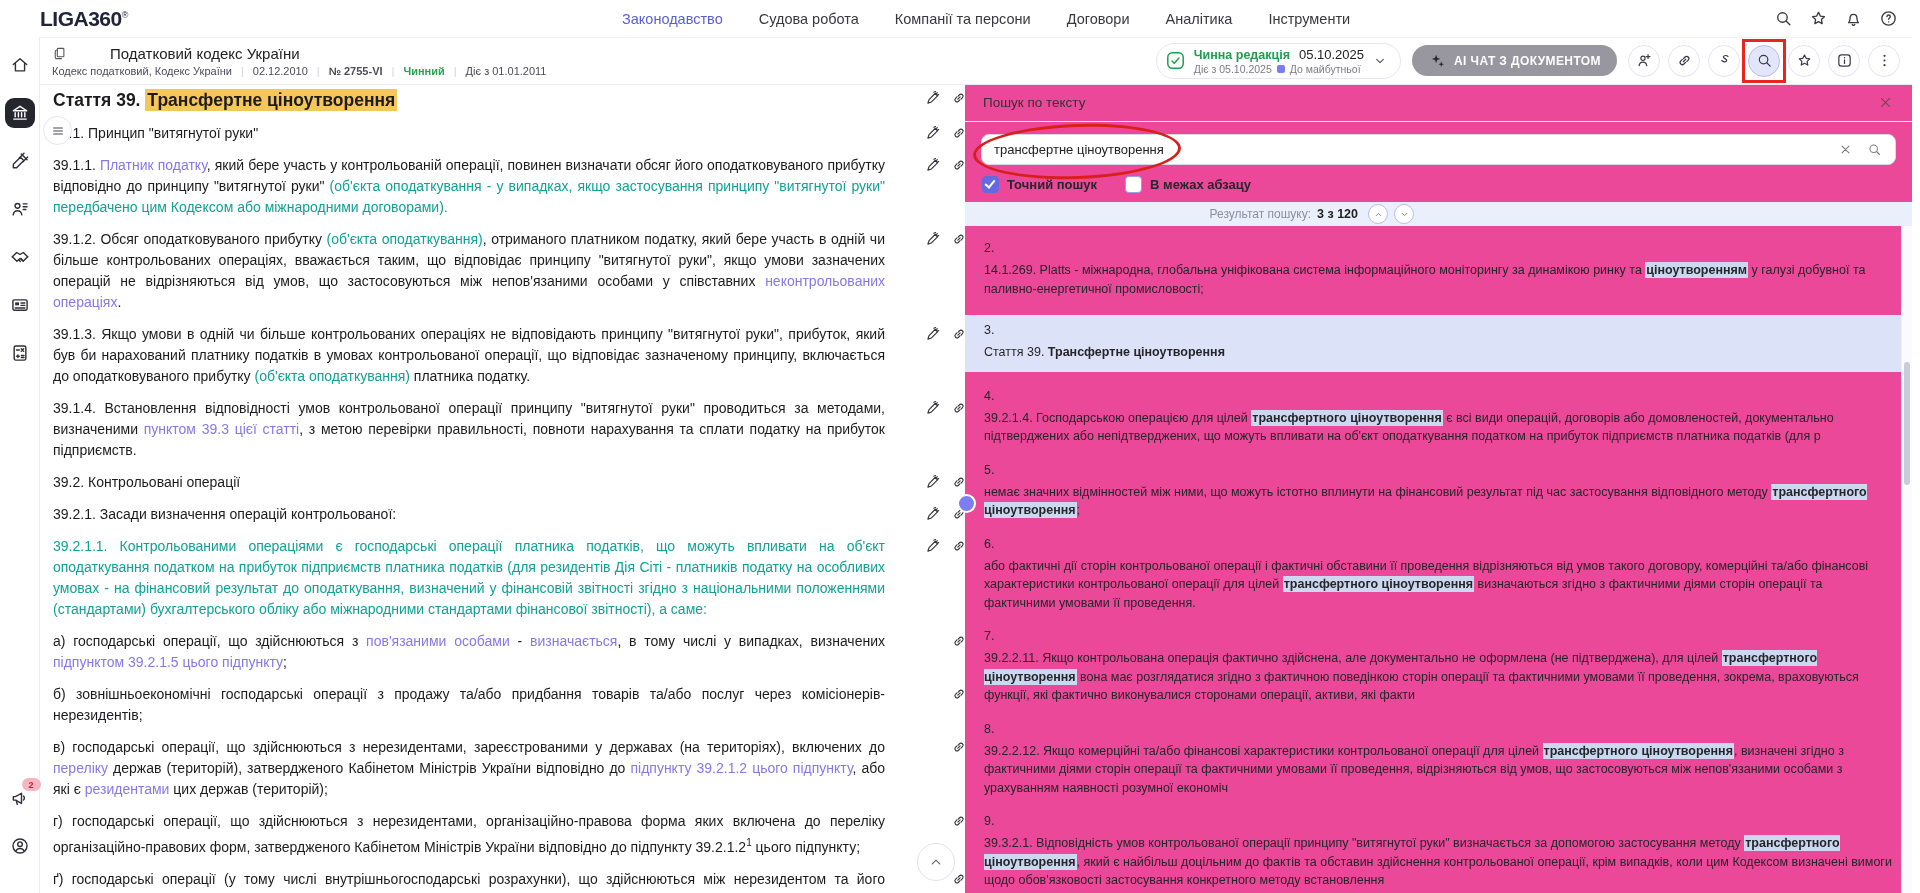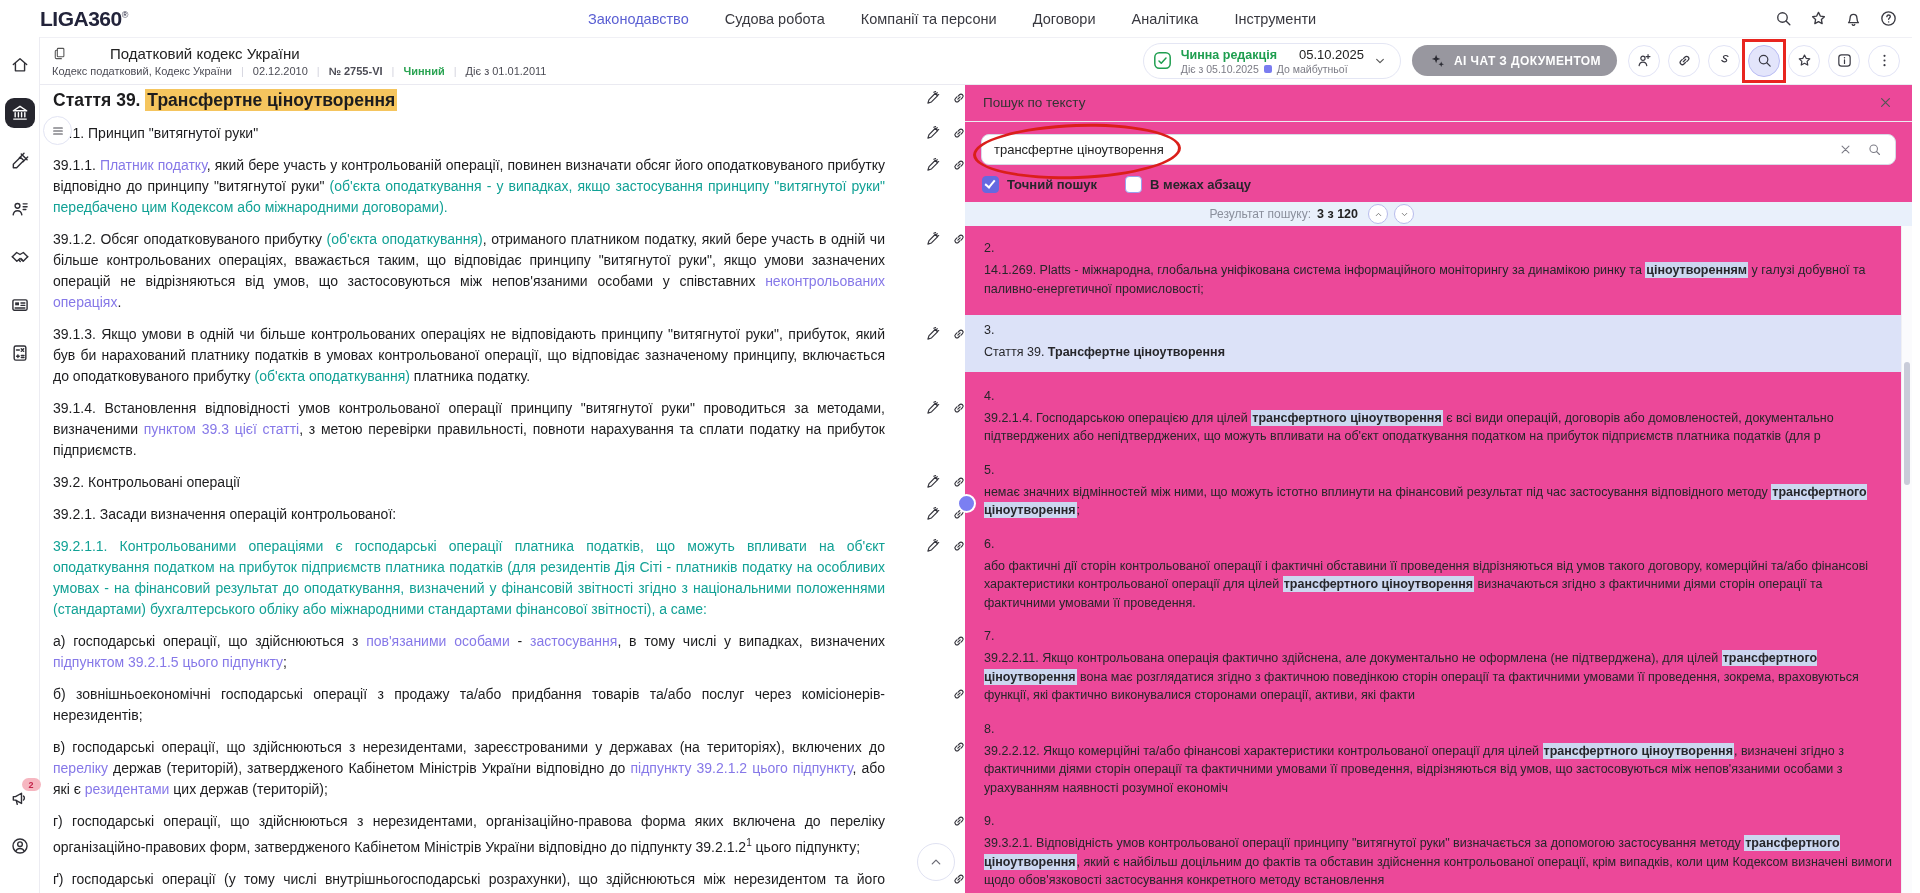--- a/index.html
+++ b/index.html
@@ -6,42 +6,42 @@
     font-family:"Liberation Sans","DejaVu Sans",sans-serif;background:#fff;color:#1c1c1e;}
   .app{position:relative;width:1912px;height:893px;}
   .ic{display:inline-flex;align-items:center;justify-content:center;}
   .ic svg{width:100%;height:100%;display:block;}
 
   
   .topbar{position:absolute;left:0;top:0;right:0;height:37px;background:#fff;
     border-bottom:1px solid #f0f0f5;display:flex;align-items:center;z-index:5;}
   .logo{margin-left:40px;font-size:21px;font-weight:800;letter-spacing:-.5px;color:#22233a;}
   .logo sup{font-size:9px;font-weight:400;}
-  .main-nav{position:absolute;left:588px;top:0;height:37px;display:flex;align-items:center;gap:36px;}
+  .main-nav{position:absolute;left:622px;top:0;height:37px;display:flex;align-items:center;gap:36px;}
   .main-nav span{font-size:14.5px;color:#38383f;cursor:pointer;white-space:nowrap;}
   .main-nav span.active{color:#5a5fd3;}
   .topbar-icons{position:absolute;right:14px;top:0;height:37px;display:flex;align-items:center;gap:16px;color:#3a3a42;}
   .topbar-icons .ic{width:19px;height:19px;}
 
   
   .doc-header{position:absolute;left:39px;top:37px;right:0;height:47px;background:#fff;
     border-bottom:1px solid #eaeaf1;display:flex;align-items:center;z-index:4;}
   .dh-left{margin-left:13px;}
   .dh-title-row{display:flex;align-items:center;gap:7px;}
   .dh-title-row .ic{width:15px;height:15px;color:#555;}
   .dh-title{font-size:15px;color:#222;margin-left:36px;}
   .dh-meta{display:flex;align-items:center;gap:9px;font-size:11px;color:#4c4c55;margin-top:3px;}
   .dh-meta .sep{color:#d4d4de;}
   .dh-meta .m-bold{font-weight:700;}
   .dh-meta .m-green{color:#2aa352;font-weight:600;}
   .dh-right{margin-left:auto;display:flex;align-items:center;gap:11px;margin-right:12px;}
   .edition-pill{display:flex;align-items:center;gap:8px;border:1px solid #e4e6f4;border-radius:18px;
     padding:3px 12px 3px 8px;background:#fff;cursor:pointer;}
   .edition-pill .ic.check{width:21px;height:21px;color:#1e9e4f;}
-  .ep-l1{font-size:12.5px;display:flex;gap:22px;align-items:baseline;}
+  .ep-l1{font-size:12.5px;display:flex;gap:9px;align-items:baseline;}
   .ep-status{color:#1e9e4f;font-weight:700;}
   .ep-date{color:#222;font-size:13px;}
   .ep-l2{font-size:10.5px;color:#7b7b85;display:flex;align-items:center;gap:5px;margin-top:1px;}
   .ep-sq{width:8px;height:8px;background:#7a7cf0;border-radius:2px;display:inline-block;}
   .edition-pill .ic.chev{width:16px;height:16px;color:#555;}
   .ai-btn{height:31px;border-radius:17px;background:#98979f;color:#fff;font-size:12px;font-weight:700;
     letter-spacing:.4px;padding:0 16px;display:flex;align-items:center;gap:8px;cursor:pointer;white-space:nowrap;}
   .ai-btn .ic{width:18px;height:18px;color:#2b2b33;}
   .actions{display:flex;align-items:center;gap:8px;}
   .act-wrap{position:relative;}
@@ -532,21 +532,21 @@
             </span>
             <span class="ic">
               <svg viewBox="0 0 24 24" fill="none" stroke="currentColor" stroke-width="1.7" stroke-linecap="round" stroke-linejoin="round">
                 <path d="M10.3 13.7l3.4-3.4"></path>
                 <path d="M8.9 10.4l-2.1 2.1a3.1 3.1 0 0 0 4.4 4.4l2.1-2.1M15.1 13.6l2.1-2.1a3.1 3.1 0 0 0-4.4-4.4l-2.1 2.1"></path>
               </svg>
             </span>
           </div>
         </div>
         <div class="para body">
-          <div class="ptext"><span>а) господарські операції, що здійснюються з </span><span class="seg-l">пов'язаними особами</span><span> - </span><span class="seg-l">застосування</span><span>, в тому числі у випадках, визначених </span><span class="seg-l">підпунктом 39.2.1.5 цього підпункту</span><span>;</span></div>
+          <div class="ptext"><span>а) господарські операції, що здійснюються з </span><span class="seg-l">пов'язаними особами</span><span> - </span><span class="seg-l">визначається</span><span>, в тому числі у випадках, визначених </span><span class="seg-l">підпунктом 39.2.1.5 цього підпункту</span><span>;</span></div>
           <div class="picons">
             <span class="ic">
               <svg viewBox="0 0 24 24" fill="none" stroke="currentColor" stroke-width="1.7" stroke-linecap="round" stroke-linejoin="round">
                 <path d="M10.3 13.7l3.4-3.4"></path>
                 <path d="M8.9 10.4l-2.1 2.1a3.1 3.1 0 0 0 4.4 4.4l2.1-2.1M15.1 13.6l2.1-2.1a3.1 3.1 0 0 0-4.4-4.4l-2.1 2.1"></path>
               </svg>
             </span>
           </div>
         </div>
         <div class="para body">

